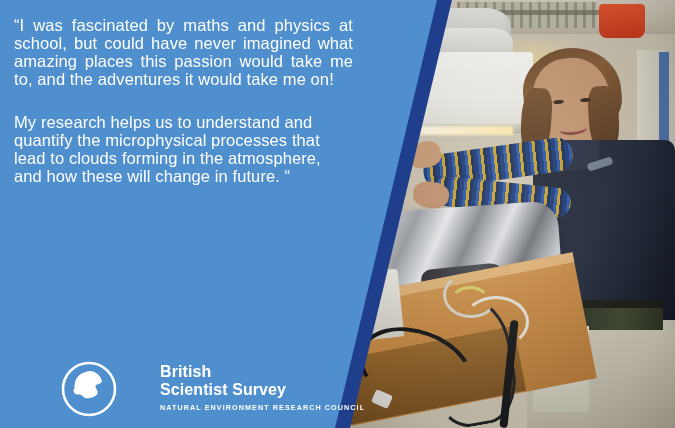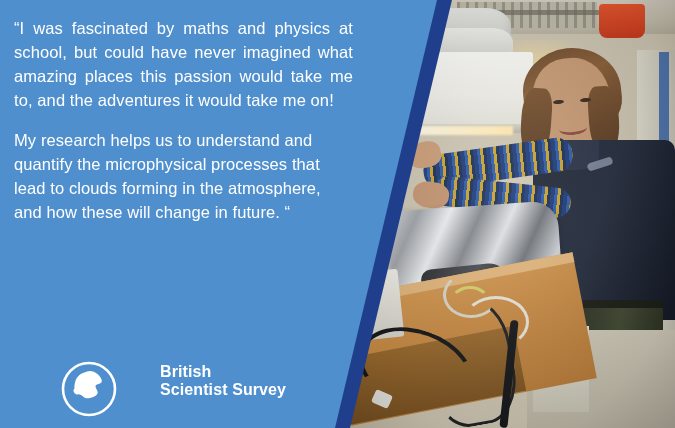--- a/index.html
+++ b/index.html
@@ -297,27 +297,27 @@
   
   .quote-block {
     position: absolute;
     left: 14px;
     top: 16px;
     width: 339px;
   }
   .quote-p {
     color: #ffffff;
     font-size: 16.5px;
-    line-height: 24px;
+    line-height: 18px;
     text-align: justify;
     text-justify: inter-word;
     margin: 0;
     letter-spacing: .1px;
   }
-  .quote-p + .quote-p { margin-top: 16px; }
+  .quote-p + .quote-p { margin-top: 25px; }
   .quote-p:last-child { text-align: left; }
 
   .attribution {
     position: absolute;
     left: 14px;
     top: 286px;
     width: 339px;
     text-align: center;
   }
   .attr-name {
@@ -438,16 +438,17 @@
 
   <div class="logo">
     <svg class="logo-mark" viewBox="0 0 58 58">
       <circle cx="29" cy="29" r="26" fill="none" stroke="#ffffff" stroke-width="2.6"></circle>
       <path fill="#ffffff" d="M28.5 11.2c2.7-.5 5.3.4 7.6 1.8 1.8 1.1 3.4 2.6 4.4 4.5.7 1.3 1.6 2.7 1.2 4.2-.4 1.4-2 1.9-3.2 2.4-1 .4-2.2.5-2.8 1.5-.6 1 .2 2.2.6 3.2.5 1.2 1.4 2.3 1.4 3.6 0 1.5-1.2 2.7-2.4 3.5-1.6 1.1-3.5 1.8-5.4 2.1-1.6.3-3.3.5-4.8-.1-1.3-.5-2.2-1.7-3.4-2.4-1.4-.9-3.1-1.2-4.4-2.2-1.3-1-2.2-2.5-2.6-4.1-.5-1.9-.3-3.9.1-5.8.4-2 1-4 2.2-5.7 1.2-1.8 2.9-3.2 4.8-4.2 2-1 4.1-1.8 6.3-2.3z"></path>
       <path fill="#ffffff" d="M16.9 27.6c-1.1.6-2.5.9-3.2 2-.5.9-.1 2 .4 2.8.6 1 1.6 1.7 2.7 2 .9.3 2 .2 2.6-.6.6-.8.4-1.9.2-2.8-.3-1.2-.9-2.4-1.8-3.3-.2-.1-.5-.2-.9-.1z"></path>
     </svg>
     <div class="logo-text">
       <div class="logo-line1">British</div>
       <div class="logo-line2">Scientist Survey</div>
+      <div class="logo-sub">NATURAL ENVIRONMENT RESEARCH COUNCIL</div>
     </div>
   </div>
 
 </div>
 
 </body></html>

